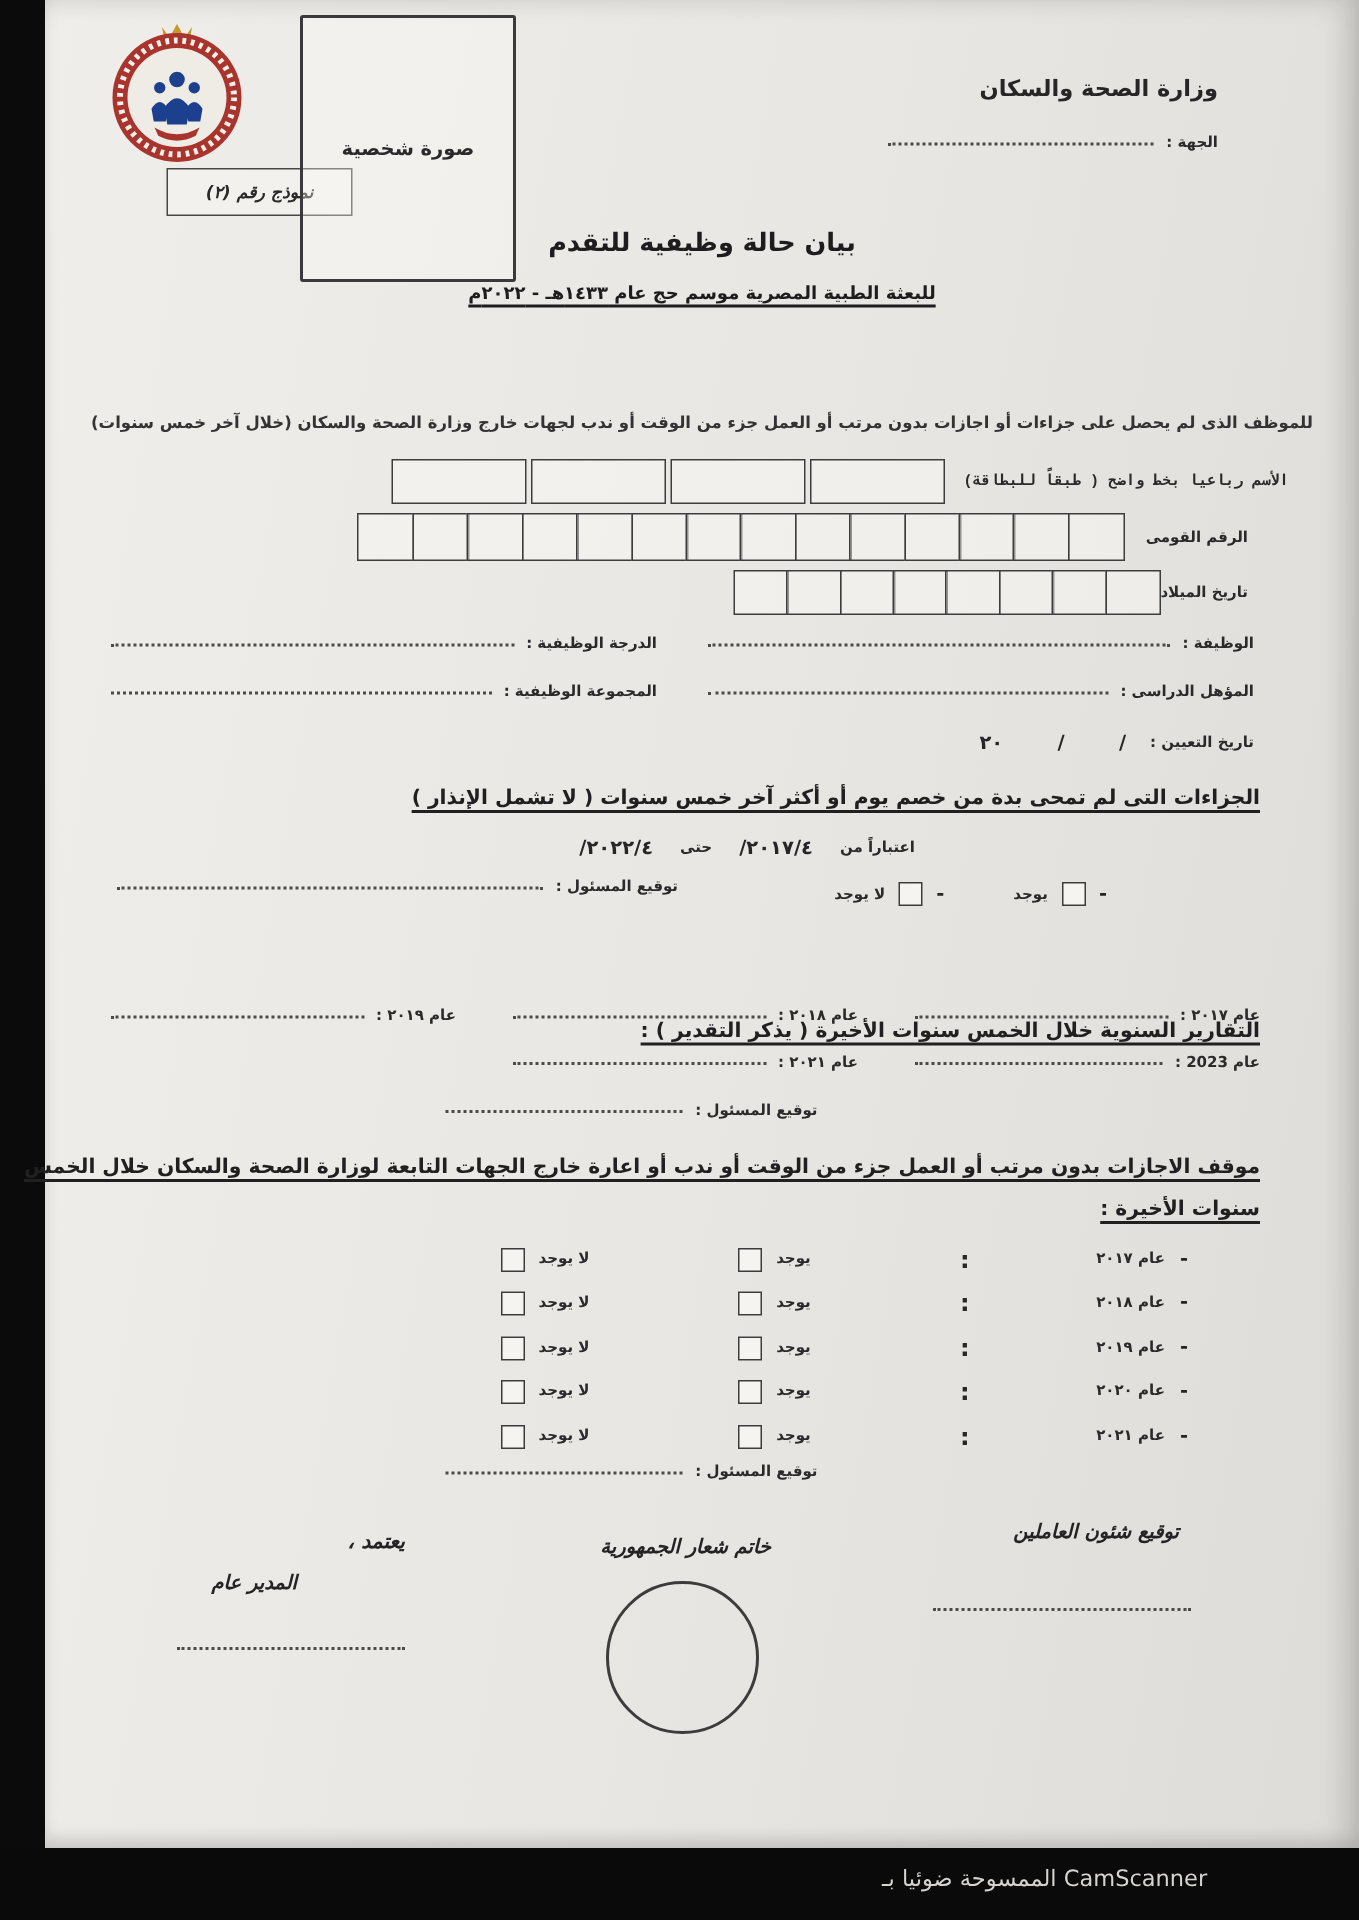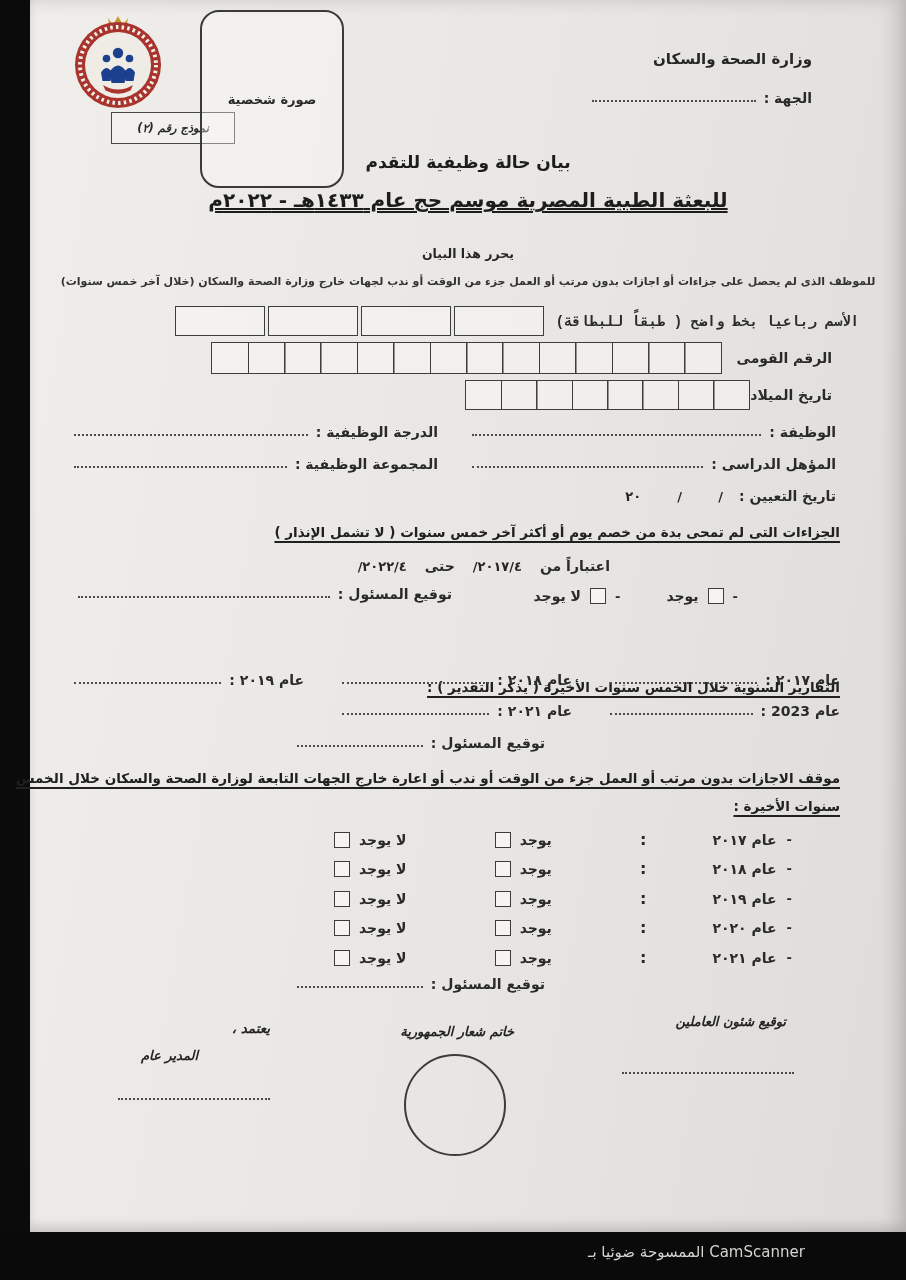--- a/index.html
+++ b/index.html
@@ -8,32 +8,32 @@
     background:#0b0b0b;
     font-family:"DejaVu Sans",sans-serif;
   }
   .paper{
     position:absolute;left:30px;top:0;width:876px;height:1232px;
     background:linear-gradient(100deg,#f0eeea 0%,#e8e6e2 55%,#dedcd8 100%);
     box-shadow:inset -10px 0 18px rgba(0,0,0,.14), inset 0 -6px 10px rgba(0,0,0,.08);
     direction:rtl;color:#262626;
   }
   .abs{position:absolute;}
-  .lbl{font-weight:700;font-size:14px;white-space:nowrap;color:#2a2a2a;}
+  .lbl{font-weight:700;font-size:10px;white-space:nowrap;color:#2a2a2a;}
   .row{position:absolute;display:flex;align-items:center;direction:rtl;}
   .dotline{flex:1;border-bottom:2px dotted #4b4b4b;height:2px;align-self:flex-end;margin:0 8px 4px;}
   .dotbar{border-bottom:2px dotted #4b4b4b;height:2px;}
   .underline{text-decoration:underline;text-underline-offset:4px;text-decoration-thickness:1.5px;}
   .center{left:0;right:0;text-align:center;}
   .title1{top:152px;font-size:17px;font-weight:800;color:#1d1d1d;letter-spacing:.5px;}
-  .title2{top:188px;font-size:20px;font-weight:800;color:#1d1d1d;text-decoration:underline;}
+  .title2{top:188px;font-size:12px;font-weight:800;color:#1d1d1d;}
   .issued{top:246px;font-size:12.5px;font-weight:700;}
   .note{top:275px;font-size:11px;font-weight:700;white-space:nowrap;color:#333;}
   .ministry{right:94px;top:50px;font-size:15px;font-weight:800;}
-  .photo-box{left:170px;top:10px;width:140px;height:174px;border:2px solid #3a3a3a;border-radius:19px;
+  .photo-box{left:170px;top:10px;width:140px;height:174px;border:2px solid #3a3a3a;border-radius:2px;
     display:flex;align-items:center;justify-content:center;background:rgba(252,251,248,.35);}
   .photo-box .lbl{font-size:13px;}
   .form-no{left:33px;top:112px;width:122px;height:30px;border:1.6px solid #474747;
     display:flex;align-items:center;justify-content:center;background:rgba(252,251,248,.3);margin-left:48px;}
   .form-no .lbl{font-size:11.5px;font-style:italic;}
   .logo{left:40px;top:14px;width:96px;height:96px;}
   .nbox{width:88px;height:28px;border:1.7px solid #3d3d3d;background:rgba(252,251,248,.45);}
   .nameboxes{display:flex;gap:3px;}
   .cells{display:flex;direction:ltr;}
   .cell{width:36px;height:30px;border:1.6px solid #3d3d3d;margin-left:-1.6px;background:rgba(252,251,248,.45);}
@@ -88,21 +88,20 @@
   <div class="abs ministry">وزارة الصحة والسكان</div>
   <div class="row" style="right:94px;top:90px;width:228px;">
     <span class="lbl">الجهة :</span>
     <span class="dotline"></span>
   </div>
 
   <div class="abs center title1">بيان حالة وظيفية للتقدم</div>
   <div class="abs center title2">
     <span class="underline">للبعثة الطبية المصرية موسم حج عام ١٤٣٣هـ - ٢٠٢٢م</span>
   </div>
-  <div class="abs center issued">يحرر هذا البيان</div>
   <div class="abs center note">للموظف الذى لم يحصل على جزاءات أو اجازات بدون مرتب أو العمل جزء من الوقت أو ندب لجهات خارج وزارة الصحة والسكان (خلال آخر خمس سنوات)</div>
 
   <div class="row" style="right:47px;top:306px;gap:12px;font-family:Liberation Mono, monospace;">
     <span class="lbl">الأسم رباعيا بخط واضح ( طبقاً للبطاقة)</span>
     <div class="nameboxes">
       <span class="nbox"></span>
       <span class="nbox"></span>
       <span class="nbox"></span>
       <span class="nbox"></span>
     </div>

